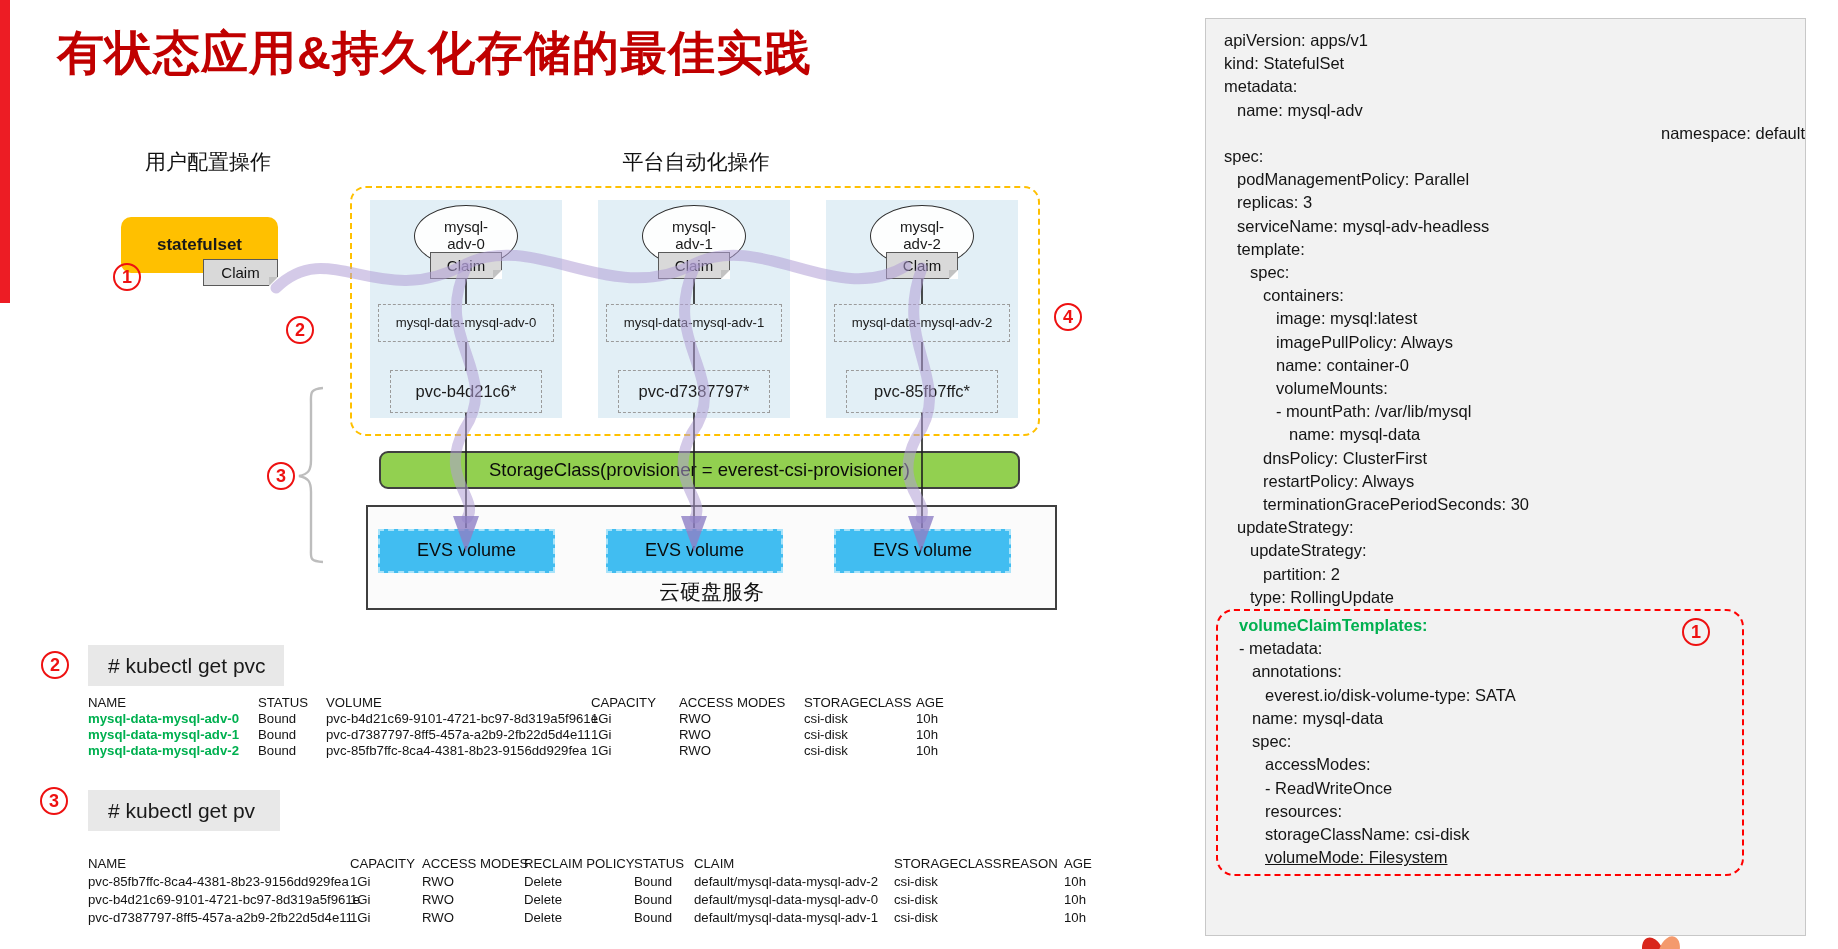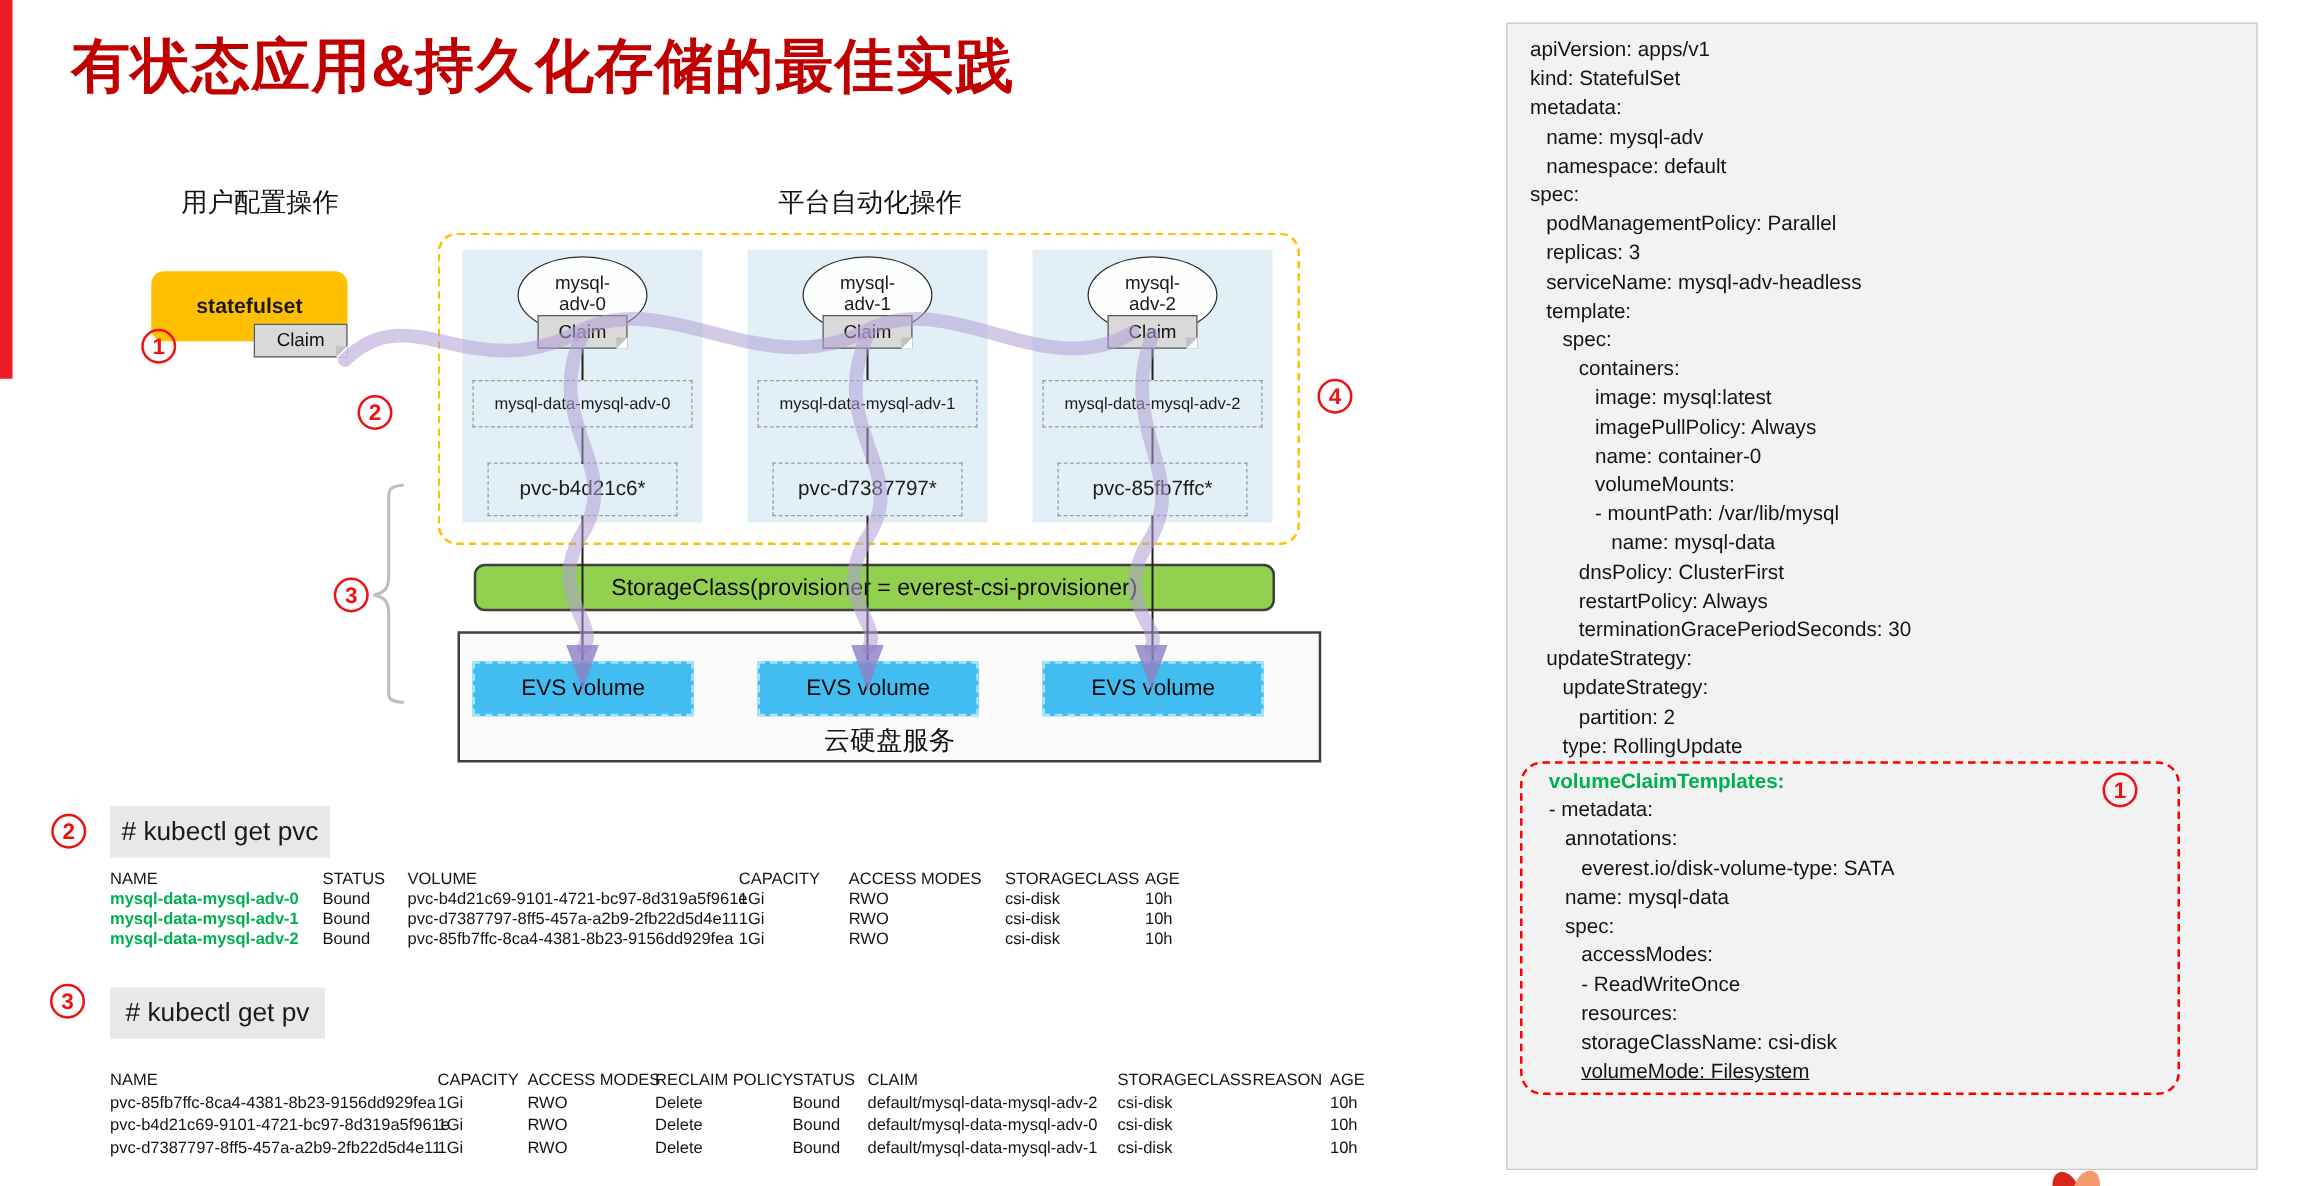--- a/index.html
+++ b/index.html
@@ -40,21 +40,21 @@
   .service-box{left:366px;top:505px;width:691px;height:105px;background:#fbfbfb;border:2px solid #3f3f3f;box-sizing:border-box;}
   .evs-box{position:absolute;top:22px;width:177px;height:44px;background:#41bdf1;border:2px dashed #a8e3fa;
            box-sizing:border-box;text-align:center;font-size:18px;line-height:39px;color:#0a0a0a;}
   .evs-box.e0{left:10px;} .evs-box.e1{left:238px;} .evs-box.e2{left:466px;}
   .service-label{position:absolute;left:0;top:71px;width:100%;text-align:center;font-size:21px;color:#111;}
 
   .num{position:absolute;width:28px;height:28px;border:2.5px solid #ee1111;border-radius:50%;
        color:#ee1111;font-weight:700;font-size:18px;display:flex;align-items:center;justify-content:center;
        box-sizing:border-box;z-index:8;background:transparent;}
 
-  .cmd-box{position:absolute;background:#e8e8e8;font-size:21px;color:#1a1a1a;padding-left:0;white-space:nowrap;text-align:center;}
+  .cmd-box{position:absolute;background:#e8e8e8;font-size:21px;color:#1a1a1a;padding-left:20px;white-space:nowrap;}
   .cmd-pvc{left:88px;top:645px;width:176px;height:41px;line-height:41px;}
   .cmd-pv{left:88px;top:790px;width:172px;height:41px;line-height:41px;}
 
   .tbl{position:absolute;font-size:13.2px;color:#141414;}
   .tbl-pvc{left:88px;top:695px;}
   .tbl-pv{left:88px;top:855px;}
   .trow{white-space:nowrap;}
   .tbl-pvc .trow{height:16px;line-height:16px;}
   .tbl-pv .trow{height:18px;line-height:18px;}
   .tcell{display:inline-block;overflow:visible;vertical-align:top;}
@@ -178,21 +178,21 @@
       <div class="trow"><span class="tcell" style="width: 262px;">pvc-85fb7ffc-8ca4-4381-8b23-9156dd929fea</span><span class="tcell" style="width: 72px;">1Gi</span><span class="tcell" style="width: 102px;">RWO</span><span class="tcell" style="width: 110px;">Delete</span><span class="tcell" style="width: 60px;">Bound</span><span class="tcell" style="width: 200px;">default/mysql-data-mysql-adv-2</span><span class="tcell" style="width: 108px;">csi-disk</span><span class="tcell" style="width: 62px;"></span><span class="tcell" style="width: 42px;">10h</span></div>
       <div class="trow"><span class="tcell" style="width: 262px;">pvc-b4d21c69-9101-4721-bc97-8d319a5f961e</span><span class="tcell" style="width: 72px;">1Gi</span><span class="tcell" style="width: 102px;">RWO</span><span class="tcell" style="width: 110px;">Delete</span><span class="tcell" style="width: 60px;">Bound</span><span class="tcell" style="width: 200px;">default/mysql-data-mysql-adv-0</span><span class="tcell" style="width: 108px;">csi-disk</span><span class="tcell" style="width: 62px;"></span><span class="tcell" style="width: 42px;">10h</span></div>
       <div class="trow"><span class="tcell" style="width: 262px;">pvc-d7387797-8ff5-457a-a2b9-2fb22d5d4e11</span><span class="tcell" style="width: 72px;">1Gi</span><span class="tcell" style="width: 102px;">RWO</span><span class="tcell" style="width: 110px;">Delete</span><span class="tcell" style="width: 60px;">Bound</span><span class="tcell" style="width: 200px;">default/mysql-data-mysql-adv-1</span><span class="tcell" style="width: 108px;">csi-disk</span><span class="tcell" style="width: 62px;"></span><span class="tcell" style="width: 42px;">10h</span></div>
     </div>
 
   <div class="abs yaml-panel" id="yaml-panel">
       <div class="yline" style="padding-left: 0px;">apiVersion: apps/v1</div>
       <div class="yline" style="padding-left: 0px;">kind: StatefulSet</div>
       <div class="yline" style="padding-left: 0px;">metadata:</div>
       <div class="yline" style="padding-left: 13px;">name: mysql-adv</div>
-      <div class="yline" style="padding-left: 13px;">namespace: default</div>
+      <div class="yline" style="padding-left: 13px; text-align: right;">namespace: default</div>
       <div class="yline" style="padding-left: 0px;">spec:</div>
       <div class="yline" style="padding-left: 13px;">podManagementPolicy: Parallel</div>
       <div class="yline" style="padding-left: 13px;">replicas: 3</div>
       <div class="yline" style="padding-left: 13px;">serviceName: mysql-adv-headless</div>
       <div class="yline" style="padding-left: 13px;">template:</div>
       <div class="yline" style="padding-left: 26px;">spec:</div>
       <div class="yline" style="padding-left: 39px;">containers:</div>
       <div class="yline" style="padding-left: 52px;">image: mysql:latest</div>
       <div class="yline" style="padding-left: 52px;">imagePullPolicy: Always</div>
       <div class="yline" style="padding-left: 52px;">name: container-0</div>

